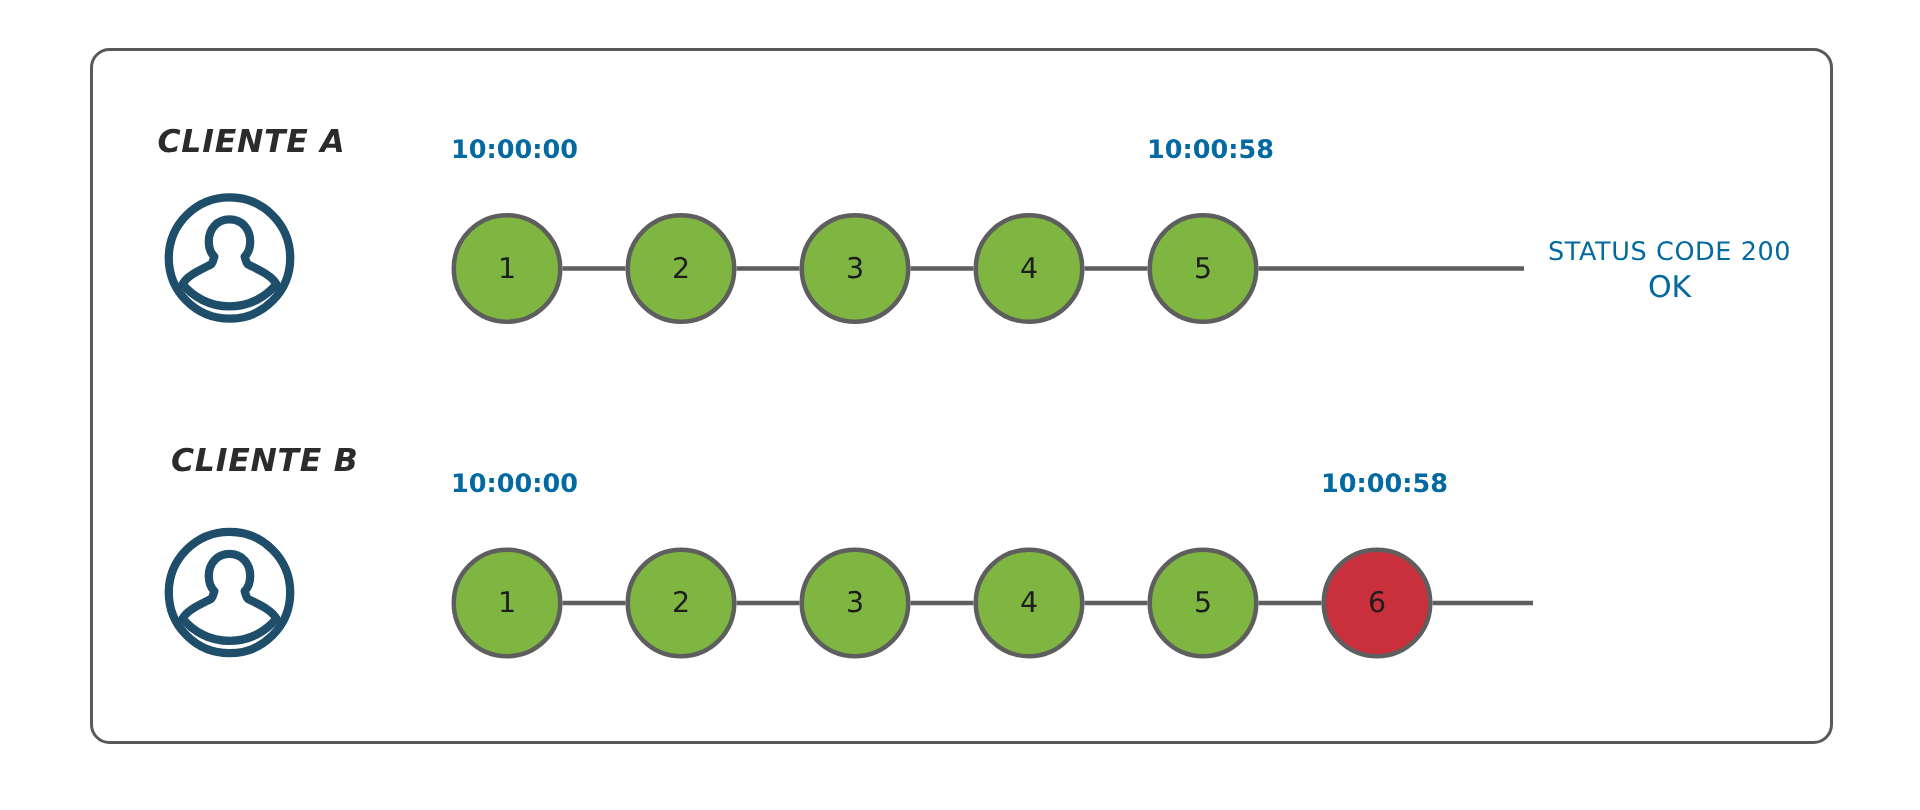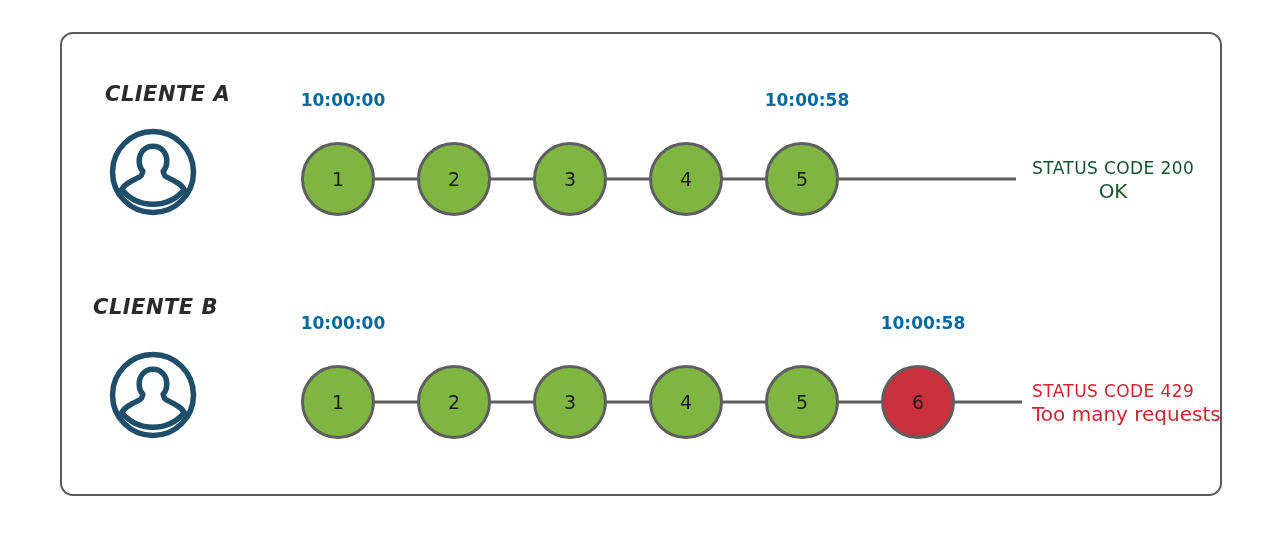--- a/index.html
+++ b/index.html
@@ -102,21 +102,21 @@
   }
   .status .line1 {
     display: block;
     font-size: 17px;
     letter-spacing: 0.4px;
   }
   .status .line2 {
     display: block;
     font-size: 20px;
   }
-  .status.ok   { color: #14532d; text-align: center; }
+  .status.ok   { color: #0369a1; text-align: center; }
   .status.fail { color: #cf2432; text-align: left; }
 </style>
 </head>
 <body>
 
 <div id="canvas">
   <div class="panel"></div>
 <div class="client-label" style="left: 105px; top: 82px;">CLIENTE A</div>
     <div class="avatar" style="left: 107px; top: 126px;"><svg viewBox="0 0 100 100" width="92" height="92" aria-hidden="true">
         <circle cx="50" cy="50" r="44" fill="none" stroke="#1f4e6b" stroke-width="6"></circle>
@@ -131,36 +131,32 @@
     <div class="node ok" style="left: 454px; top: 179px;">2</div>
     <div class="node ok" style="left: 570px; top: 179px;">3</div>
     <div class="node ok" style="left: 686px; top: 179px;">4</div>
     <div class="node ok" style="left: 802px; top: 179px;">5</div>
     <div class="timestamp" style="left: 343px; top: 90px;">10:00:00</div>
     <div class="timestamp" style="left: 807px; top: 90px;">10:00:58</div>
     <div class="status ok" style="left: 1032px; top: 158px;">
       <span class="line1">STATUS CODE 200</span>
       <span class="line2">OK</span>
     </div>
-    <div class="client-label" style="left: 93px; top: 295px;">CLIENTE B</div>
+    <div class="client-label" style="left: 114px; top: 295px;">CLIENTE B</div>
     <div class="avatar" style="left: 107px; top: 349px;"><svg viewBox="0 0 100 100" width="92" height="92" aria-hidden="true">
         <circle cx="50" cy="50" r="44" fill="none" stroke="#1f4e6b" stroke-width="6"></circle>
         <path fill="none" stroke="#1f4e6b" stroke-width="6" stroke-linejoin="round" d="M50 22c-9 0-15 7-15 16 0 5 2 9 4 11 -1 3 -1 5 -3 6 -8 4 -17 8 -20 14 a44 44 0 0 0 68 0 c-3-6 -12-10 -20-14 -2-1 -2-3 -3-6 2-2 4-6 4-11 0-9 -6-16 -15-16z"></path>
       </svg></div>
     <div class="connector" style="left: 375px; top: 402px; width: 42px;"></div>
     <div class="connector" style="left: 491px; top: 402px; width: 42px;"></div>
     <div class="connector" style="left: 607px; top: 402px; width: 42px;"></div>
     <div class="connector" style="left: 723px; top: 402px; width: 42px;"></div>
     <div class="connector" style="left: 839px; top: 402px; width: 42px;"></div>
     <div class="connector" style="left: 955px; top: 402px; width: 67px;"></div>
     <div class="node ok" style="left: 338px; top: 402px;">1</div>
     <div class="node ok" style="left: 454px; top: 402px;">2</div>
     <div class="node ok" style="left: 570px; top: 402px;">3</div>
     <div class="node ok" style="left: 686px; top: 402px;">4</div>
     <div class="node ok" style="left: 802px; top: 402px;">5</div>
     <div class="node fail" style="left: 918px; top: 402px;">6</div>
     <div class="timestamp" style="left: 343px; top: 313px;">10:00:00</div>
     <div class="timestamp" style="left: 923px; top: 313px;">10:00:58</div>
-    <div class="status fail" style="left: 1032px; top: 381px;">
-      <span class="line1">STATUS CODE 429</span>
-      <span class="line2">Too many requests</span>
-    </div>
   </div>
 
 </body></html>

